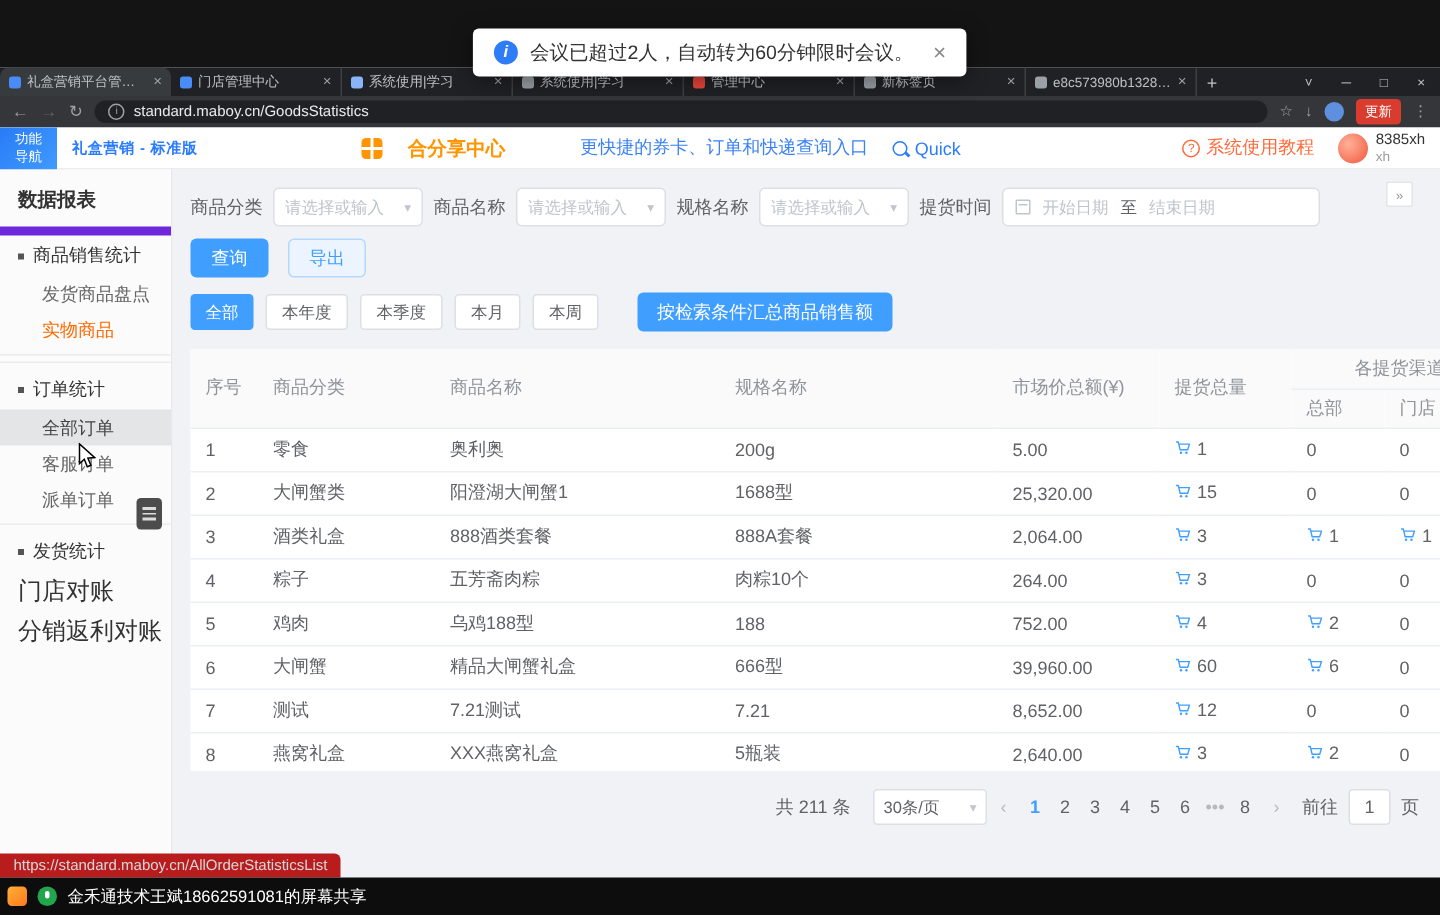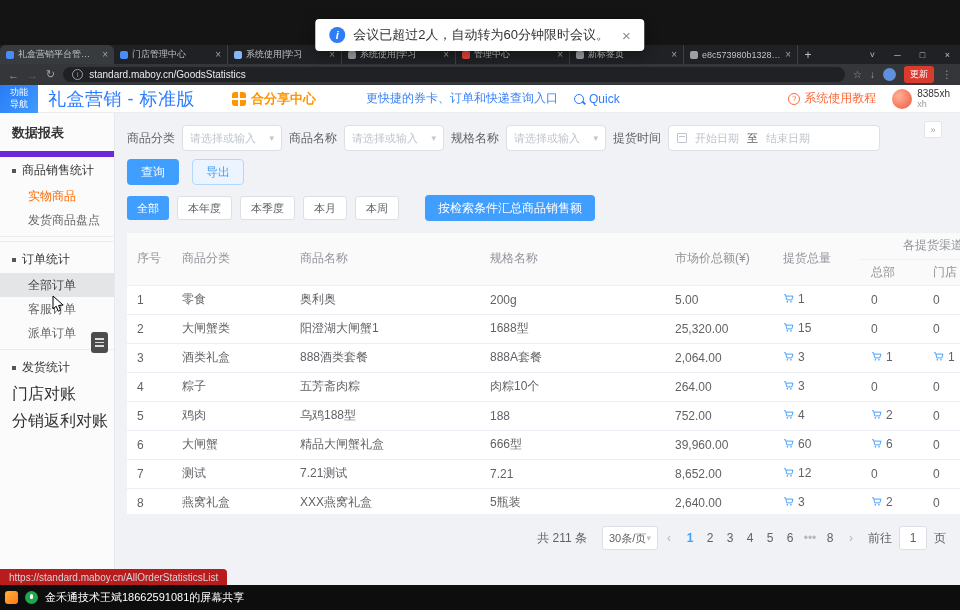--- a/index.html
+++ b/index.html
@@ -39,22 +39,22 @@
   .addr-icons{display:flex;align-items:center;gap:8px;}
   .addr-ico{color:#9aa0a6;font-size:10px;}
   .avatar-mini{width:13px;height:13px;border-radius:50%;background:#5f8fdf;}
   .update-btn{background:#d93b2e;color:#fff;font-size:9px;padding:2px 6px;border-radius:3px;white-space:nowrap;}
 
   
   .app-header{position:absolute;top:85px;left:0;width:100%;height:28px;background:#fff;display:flex;align-items:center;
               box-sizing:border-box;border-bottom:1px solid #ececec;}
   .logo{width:38px;height:28px;background:linear-gradient(135deg,#2a7bf6,#3f9bff);color:#fff;font-size:9px;line-height:1.25;
         display:flex;flex-direction:column;align-items:center;justify-content:center;flex:none;}
-  .brand{color:#2b7cff;font-weight:normal;font-size:18px;margin-left:10px;letter-spacing:.5px;white-space:nowrap;}
-  .share{display:flex;align-items:center;gap:5px;margin-left:37px;cursor:pointer;}
+  .brand{color:#2b7cff;font-weight:bold;font-size:10px;margin-left:10px;letter-spacing:.5px;white-space:nowrap;}
+  .share{display:flex;align-items:center;gap:17px;margin-left:109px;cursor:pointer;}
   .gift-ico{width:14px;height:14px;background:#ff9500;border-radius:3px;position:relative;flex:none;}
   .gift-ico::before{content:"";position:absolute;left:50%;top:0;bottom:0;width:2px;background:#fff;transform:translateX(-50%);}
   .gift-ico::after{content:"";position:absolute;top:50%;left:0;right:0;height:2px;background:#fff;transform:translateY(-50%);}
   .share-text{color:#ff9500;font-weight:bold;font-size:13px;white-space:nowrap;}
   .quick-tip{color:#3b82f6;font-size:12px;margin-left:50px;white-space:nowrap;}
   .quick{display:flex;align-items:center;gap:5px;color:#2b7cff;font-size:12px;margin-left:16px;cursor:pointer;}
   .mag{width:8px;height:8px;border:1.5px solid #2b7cff;border-radius:50%;position:relative;flex:none;}
   .mag::after{content:"";position:absolute;width:4px;height:1.5px;background:#2b7cff;transform:rotate(45deg);right:-3px;bottom:-1px;}
   .tutorial{display:flex;align-items:center;gap:4px;color:#ff6a3a;font-size:12px;margin-left:auto;margin-right:16px;cursor:pointer;}
   .help-ico{width:12px;height:12px;border-radius:50%;border:1.5px solid #ff6a3a;color:#ff6a3a;font-size:8px;display:flex;
@@ -116,21 +116,21 @@
         white-space:nowrap;overflow:hidden;}
   thead th{background:#fafafa;color:#909399;font-size:12px;height:26px;}
   .group-th{padding-left:42px;}
   tbody td{color:#606266;font-size:12px;height:29px;}
   .cart-num{display:inline-flex;align-items:center;gap:4px;}
   .cart-ico{display:inline-flex;align-items:center;}
 
   .pagination{display:flex;align-items:center;justify-content:flex-end;margin-top:12px;padding-right:14px;gap:7px;
               font-size:12px;color:#606266;}
   .p-total{margin-right:8px;white-space:nowrap;}
-  .psize{width:56px;height:24px;background:#fff;border:1px solid #dcdfe6;border-radius:3px;display:flex;align-items:center;
+  .psize{width:76px;height:24px;background:#fff;border:1px solid #dcdfe6;border-radius:3px;display:flex;align-items:center;
          justify-content:space-between;padding:0 6px;box-sizing:border-box;font-size:11px;cursor:pointer;}
   .parrow{color:#b4b9bf;padding:0 2px;cursor:pointer;}
   .pnum{min-width:20px;height:24px;display:flex;align-items:center;justify-content:center;color:#606266;cursor:pointer;}
   .pnum.on{color:#409eff;font-weight:bold;}
   .pnum.pdots{color:#b4b9bf;}
   .goto-label{margin-left:6px;}
   .goto-input{width:28px;height:24px;border:1px solid #dcdfe6;border-radius:3px;background:#fff;display:flex;align-items:center;
               justify-content:center;font-size:12px;color:#606266;box-sizing:border-box;}
 
   
@@ -252,22 +252,22 @@
 
   <div class="app-body">
 
     <div class="sidebar">
       <div class="side-title">数据报表</div>
       <div id="side-items">
           <div class="s-section">
             <span class="s-bullet"></span>
             <span>商品销售统计</span>
           </div>
+          <div class="s-child">发货商品盘点</div>
           <div class="s-child hl">实物商品</div>
-          <div class="s-child">发货商品盘点</div>
           <div class="s-div"></div>
           <div class="s-div"></div>
           <div class="s-section">
             <span class="s-bullet"></span>
             <span>订单统计</span>
           </div>
           <div class="s-child sel">全部订单</div>
           <div class="s-child">客服订单</div>
           <div class="s-child">派单订单</div>
           <div class="s-div"></div>

